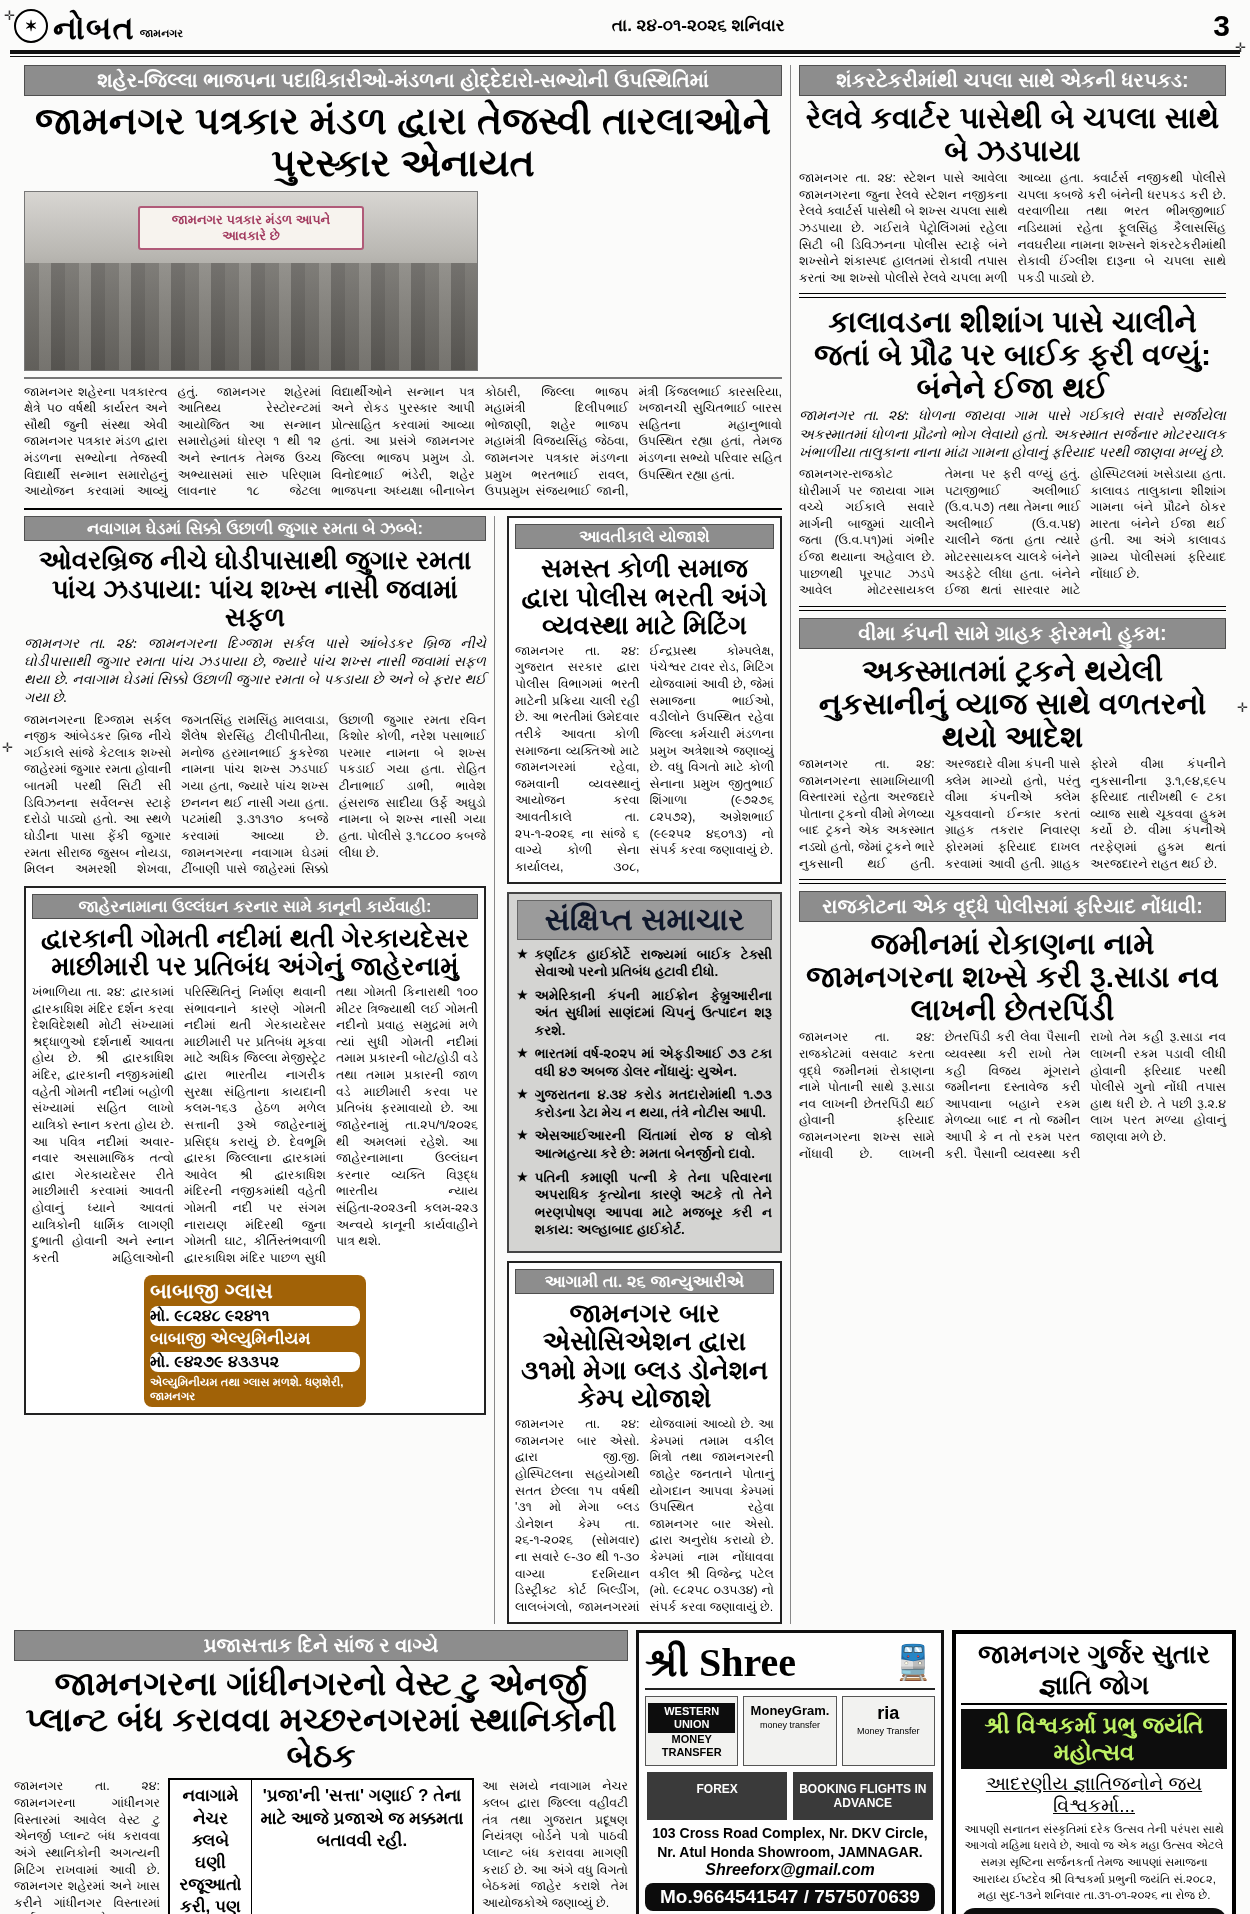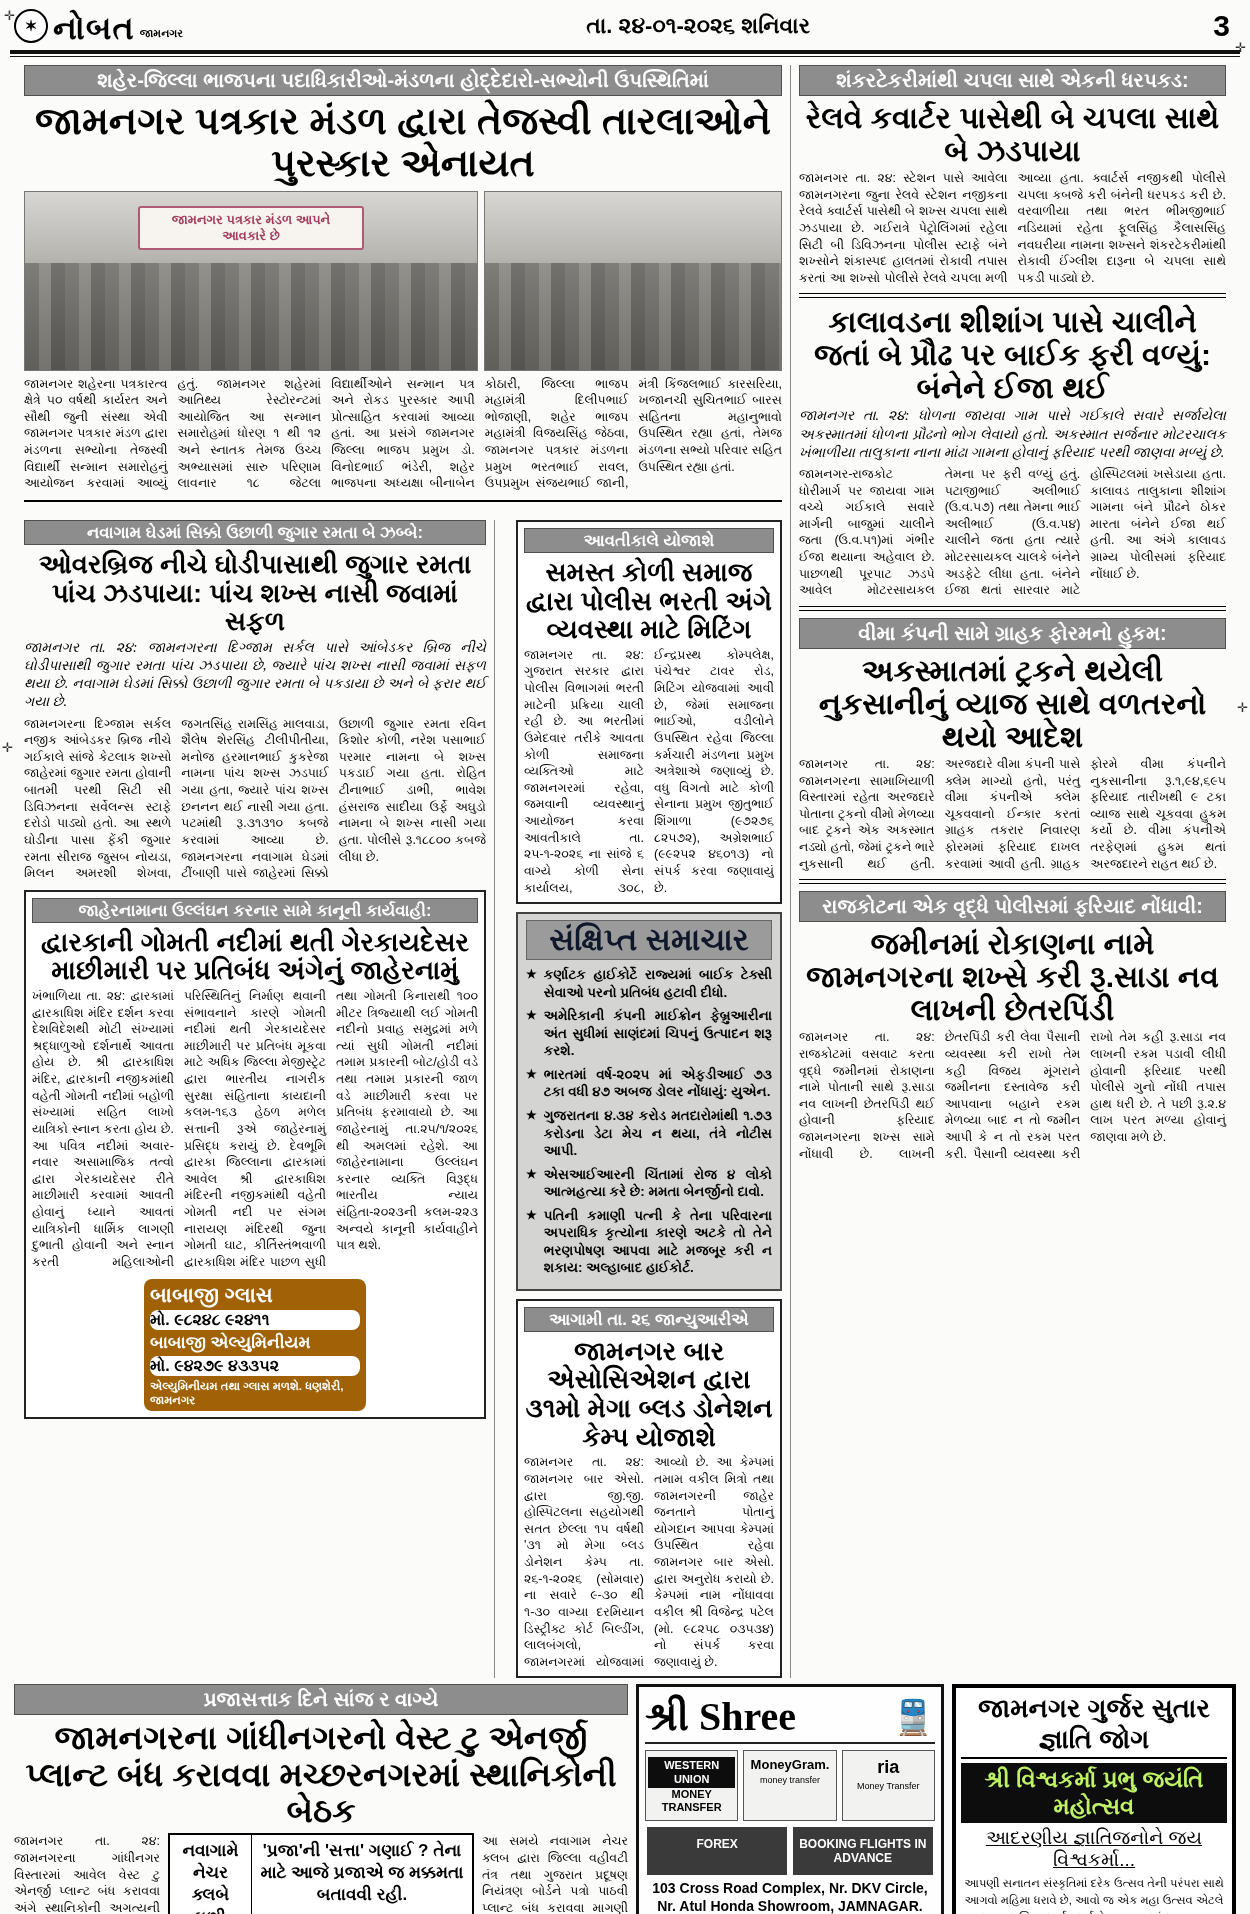--- a/index.html
+++ b/index.html
@@ -5,28 +5,28 @@
   html,body{margin:0;padding:0;background:#e8e8e8;}
   .page{position:relative;width:1250px;height:1914px;margin:0 auto;background:#fbfbfa;color:#000;
         font-family:"Liberation Sans",sans-serif;overflow:hidden;}
   .regmark{position:absolute;font-size:13px;color:#333;}
   
   .hdr{display:flex;align-items:center;justify-content:space-between;padding:4px 20px 2px 14px;height:44px;}
   .logo{display:flex;align-items:flex-end;gap:5px;}
   .logo-emblem{width:30px;height:30px;border:2px solid #000;border-radius:50%;display:flex;align-items:center;justify-content:center;font-size:15px;font-weight:bold;background:#fff;}
   .logo-main{font-size:32px;font-weight:bold;letter-spacing:1px;line-height:.9;}
   .logo-sub{font-size:11px;font-weight:bold;padding-bottom:3px;}
-  .hdr-date{font-size:22px;font-weight:bold;}
+  .hdr-date{font-size:17px;font-weight:bold;}
   .pageno{font-size:30px;font-weight:bold;}
   .hdr-rule{border-top:4px solid #111;border-bottom:1px solid #111;height:2px;margin:0 10px;}
   
   .content{display:flex;gap:8px;padding:8px 24px 0;}
   .zone-left{width:758px;flex:none;}
   .zone-right{flex:1;border-left:1px solid #888;padding-left:8px;min-width:0;}
-  .subrow{display:flex;gap:21px;margin-top:18px;}
+  .subrow{display:flex;gap:12px;margin-top:6px;}
   .sub-left{width:462px;flex:none;border-right:1px solid #888;padding-right:8px;}
   .sub-mid{flex:1;min-width:0;}
   .bottomrow{display:flex;gap:8px;padding:6px 14px 0;}
   .bot-left{width:614px;flex:none;}
   .bot-mid{width:308px;flex:none;}
   .bot-right{flex:1;min-width:0;}
   
   .strap{background:#8d8d8d;color:#fff;font-weight:bold;text-align:center;padding:3px 4px;border:1px solid #4f4f4f;font-size:20px;}
   .strap.sm{font-size:16.5px;padding:2px 3px;}
   .headline{font-weight:bold;text-align:center;line-height:1.1;margin:5px 0 3px;}
@@ -35,21 +35,21 @@
   .h-md{font-size:26px;}
   .bodytext{font-size:12.5px;line-height:1.33;text-align:justify;}
   .cols2{column-count:2;column-gap:10px;}
   .cols3{column-count:3;column-gap:10px;}
   .cols5{column-count:5;column-gap:10px;}
   .dateline{font-family:"Liberation Serif",serif;font-style:italic;font-size:14px;line-height:1.3;text-align:justify;margin:2px 0 4px;}
   .rule2{border-top:2px solid #000;margin:8px 0 0;}
   .drule{border-top:1px solid #000;border-bottom:1px solid #000;height:3px;margin:7px 0;}
   .boxed{border:2px solid #222;padding:6px;margin-top:8px;background:#fff;}
   
-  .photos{display:flex;gap:6px;margin:6px 0 5px;}
+  .photos{display:flex;gap:6px;margin:6px 0 5px;flex-direction:column;}
   .photo{position:relative;height:178px;border:1px solid #777;
          background:linear-gradient(180deg,#d8d6d2 0%,#b9b7b2 35%,#8f8d88 70%,#6f6d68 100%);}
   .photo.p1{width:452px;}
   .photo.p2{flex:1;}
   .photo .crowd{position:absolute;bottom:0;left:0;right:0;height:60%;
          background:repeating-linear-gradient(90deg,#55534f 0 14px,#7a7873 14px 26px,#403e3b 26px 40px);opacity:.55;}
   .photo-banner{position:absolute;top:14px;left:50%;transform:translateX(-50%);background:#f7f3ee;border:2px solid #b05a78;
          color:#a33c60;font-weight:bold;font-size:13px;text-align:center;padding:4px 10px;line-height:1.25;border-radius:3px;}
   
   .briefs{border:2px solid #444;background:#d4d4d2;padding:6px 8px;margin-top:8px;}

